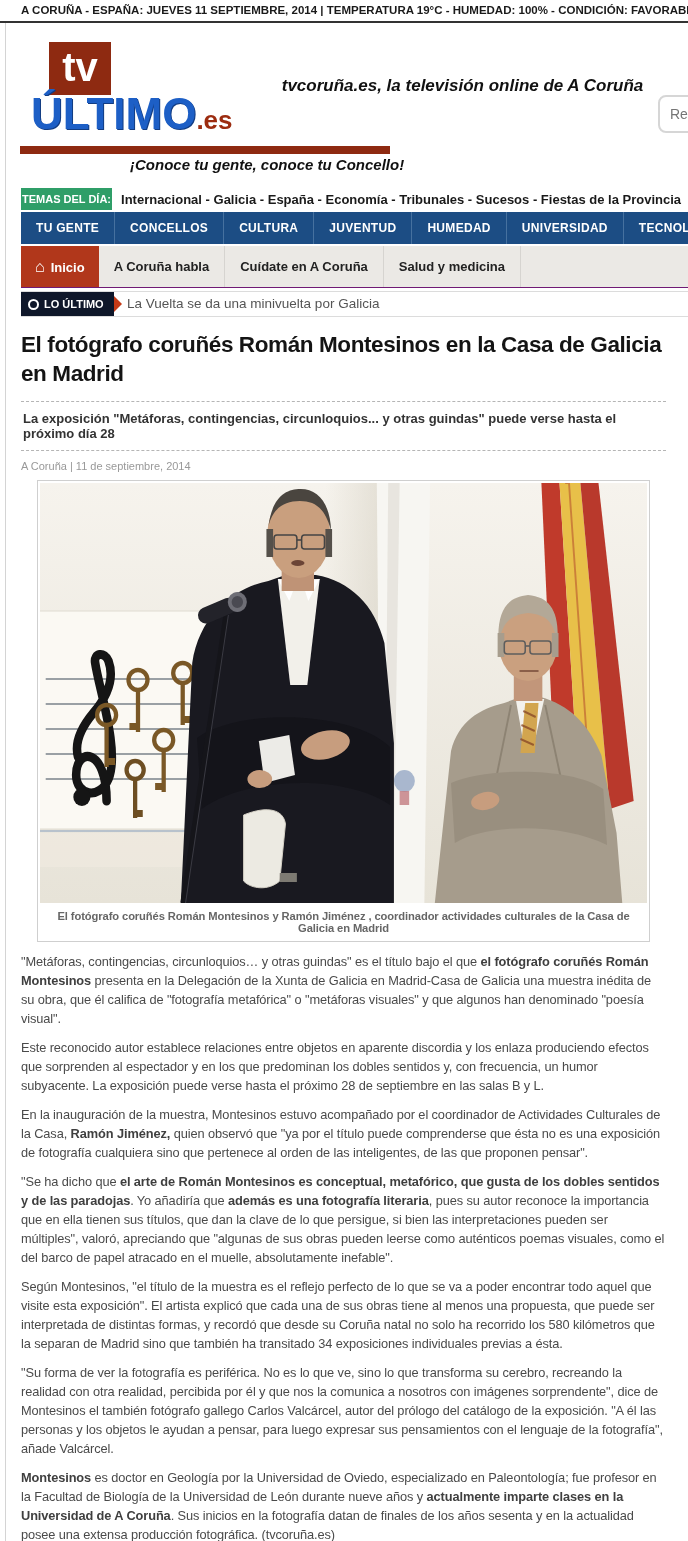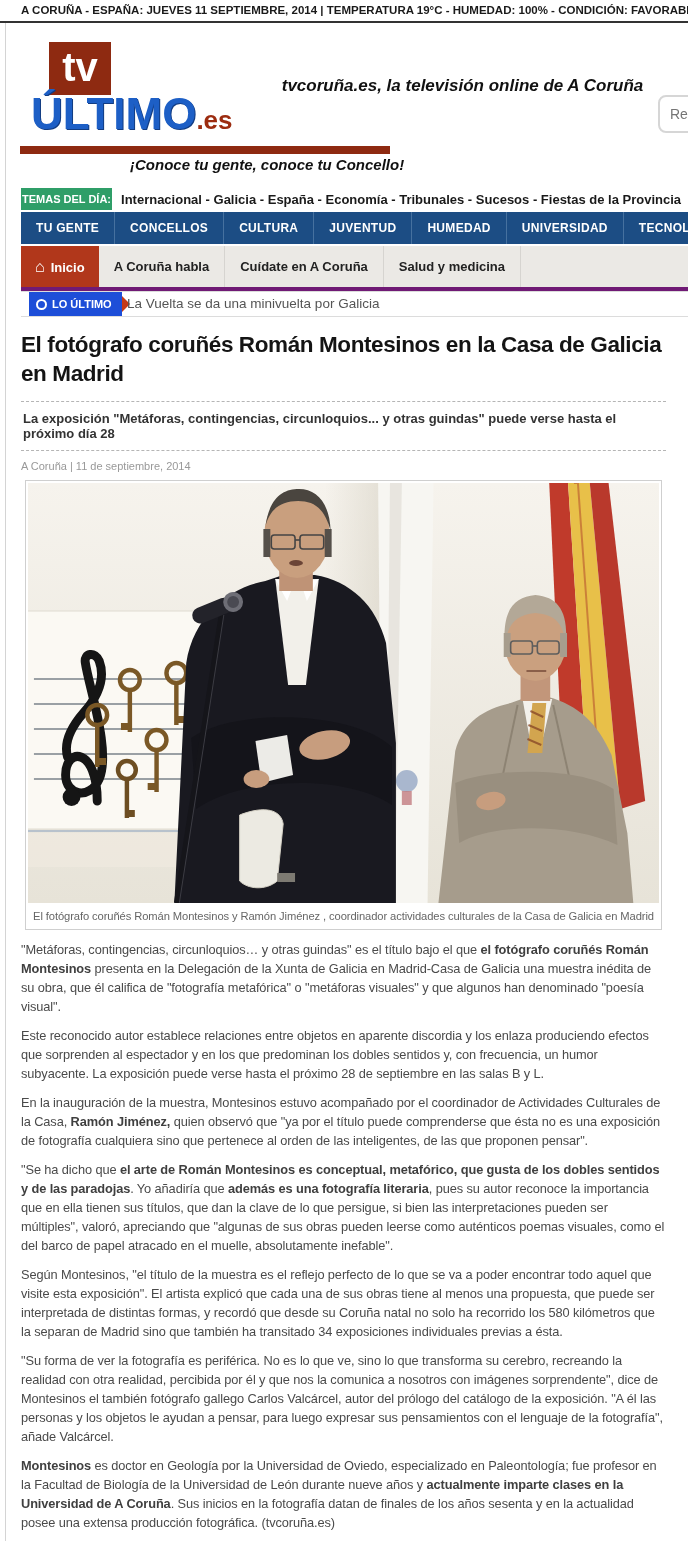--- a/index.html
+++ b/index.html
@@ -35,47 +35,47 @@
   .temas-links .sep{color:#1a1a1a;}
 
   
   .main-nav{position:absolute;top:212px;left:21px;right:0;height:32px;background:#1c4d84;
             display:flex;overflow:hidden;}
   .nav-tab{color:#fff;font-size:12px;font-weight:bold;line-height:32px;padding:0 15px;
            border-right:1px solid #46719f;white-space:nowrap;letter-spacing:.3px;cursor:pointer;text-decoration:none;}
 
   
   .sub-nav{position:absolute;top:246px;left:21px;right:0;height:41px;background:#ebe9e5;
-           display:flex;overflow:hidden;border-bottom:6px solid #701a75;}
+           display:flex;overflow:hidden;border-bottom:1px solid #701a75;}
   .sub-home{background:#b1371b;color:#fff;font-size:13px;font-weight:bold;line-height:41px;
             padding:0 14px;white-space:nowrap;cursor:pointer;}
   .home-icon{font-size:16px;margin-right:6px;}
   .sub-items{display:flex;}
   .sub-item{color:#222;font-size:13px;font-weight:bold;line-height:41px;padding:0 15px;
             border-right:1px solid #d6d4d0;white-space:nowrap;cursor:pointer;text-decoration:none;}
 
   
   .ticker{position:absolute;top:291px;left:21px;right:0;height:24px;border-top:1px solid #dcdcdc;
           border-bottom:1px solid #dcdcdc;background:#fff;}
-  .ticker-badge{position:absolute;left:8px;top:0;height:24px;background:#1d4ed8;color:#fff;
+  .ticker-badge{position:absolute;left:0;top:0;height:24px;background:#0f172a;color:#fff;
                 font-size:11px;font-weight:bold;line-height:24px;padding:0 10px 0 23px;}
   .ticker-badge::before{content:"";position:absolute;left:7px;top:7px;width:7px;height:7px;
                 border:2px solid #fff;border-radius:50%;}
   .ticker-badge::after{content:"";position:absolute;right:-8px;top:4px;width:0;height:0;
                 border-top:8px solid transparent;border-bottom:8px solid transparent;border-left:8px solid #c53a17;}
   .ticker-text{position:absolute;left:106px;top:0;line-height:24px;font-size:13.5px;color:#555;
                text-decoration:none;cursor:pointer;white-space:nowrap;}
 
   
   article{position:absolute;top:324px;left:21px;width:645px;}
   h1{margin:6px 0 12px;font-size:22.5px;line-height:1.3;color:#141414;letter-spacing:-.4px;font-weight:bold;}
   .subtitle{border-top:1px dashed #b5b5b5;border-bottom:1px dashed #b5b5b5;padding:9px 2px;
             font-size:13px;font-weight:bold;color:#333;}
   .byline{margin:9px 0 8px;font-size:11px;color:#999;}
-  figure{margin:2px 4px 0;border:1px solid #cfcfcf;padding:2px;background:#fff;}
+  figure{margin:2px 16px 0;border:1px solid #cfcfcf;padding:2px;background:#fff;font-weight:bold;}
   figure svg{display:block;width:100%;height:420px;}
   figcaption{padding:7px 4px 5px;text-align:center;font-size:11.2px;color:#666;letter-spacing:-.1px;}
   #article-body p{margin:10px 0;font-size:12.8px;line-height:19px;color:#4a4a4a;letter-spacing:-.1px;}
   #article-body b{color:#3f3f3f;}
 </style>
 </head>
 <body>
 
 <div class="page-edge"></div>
 

